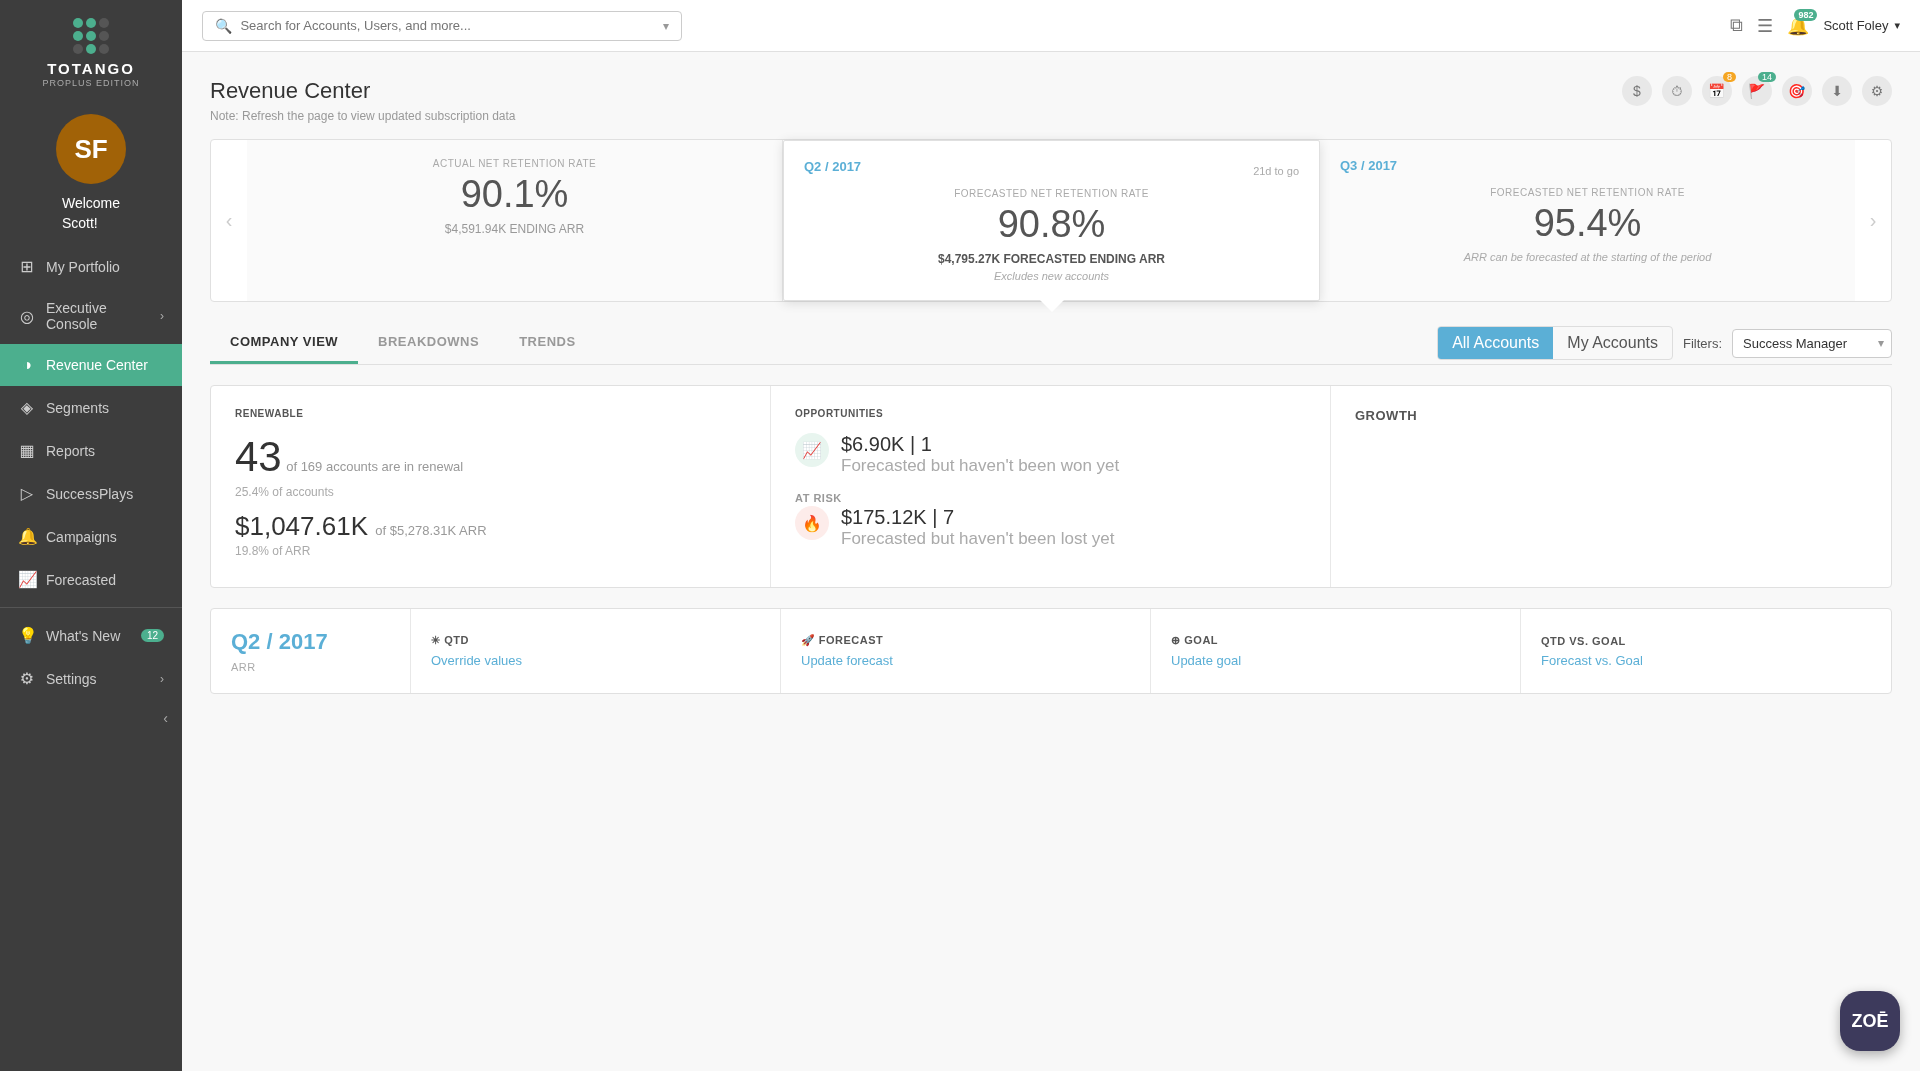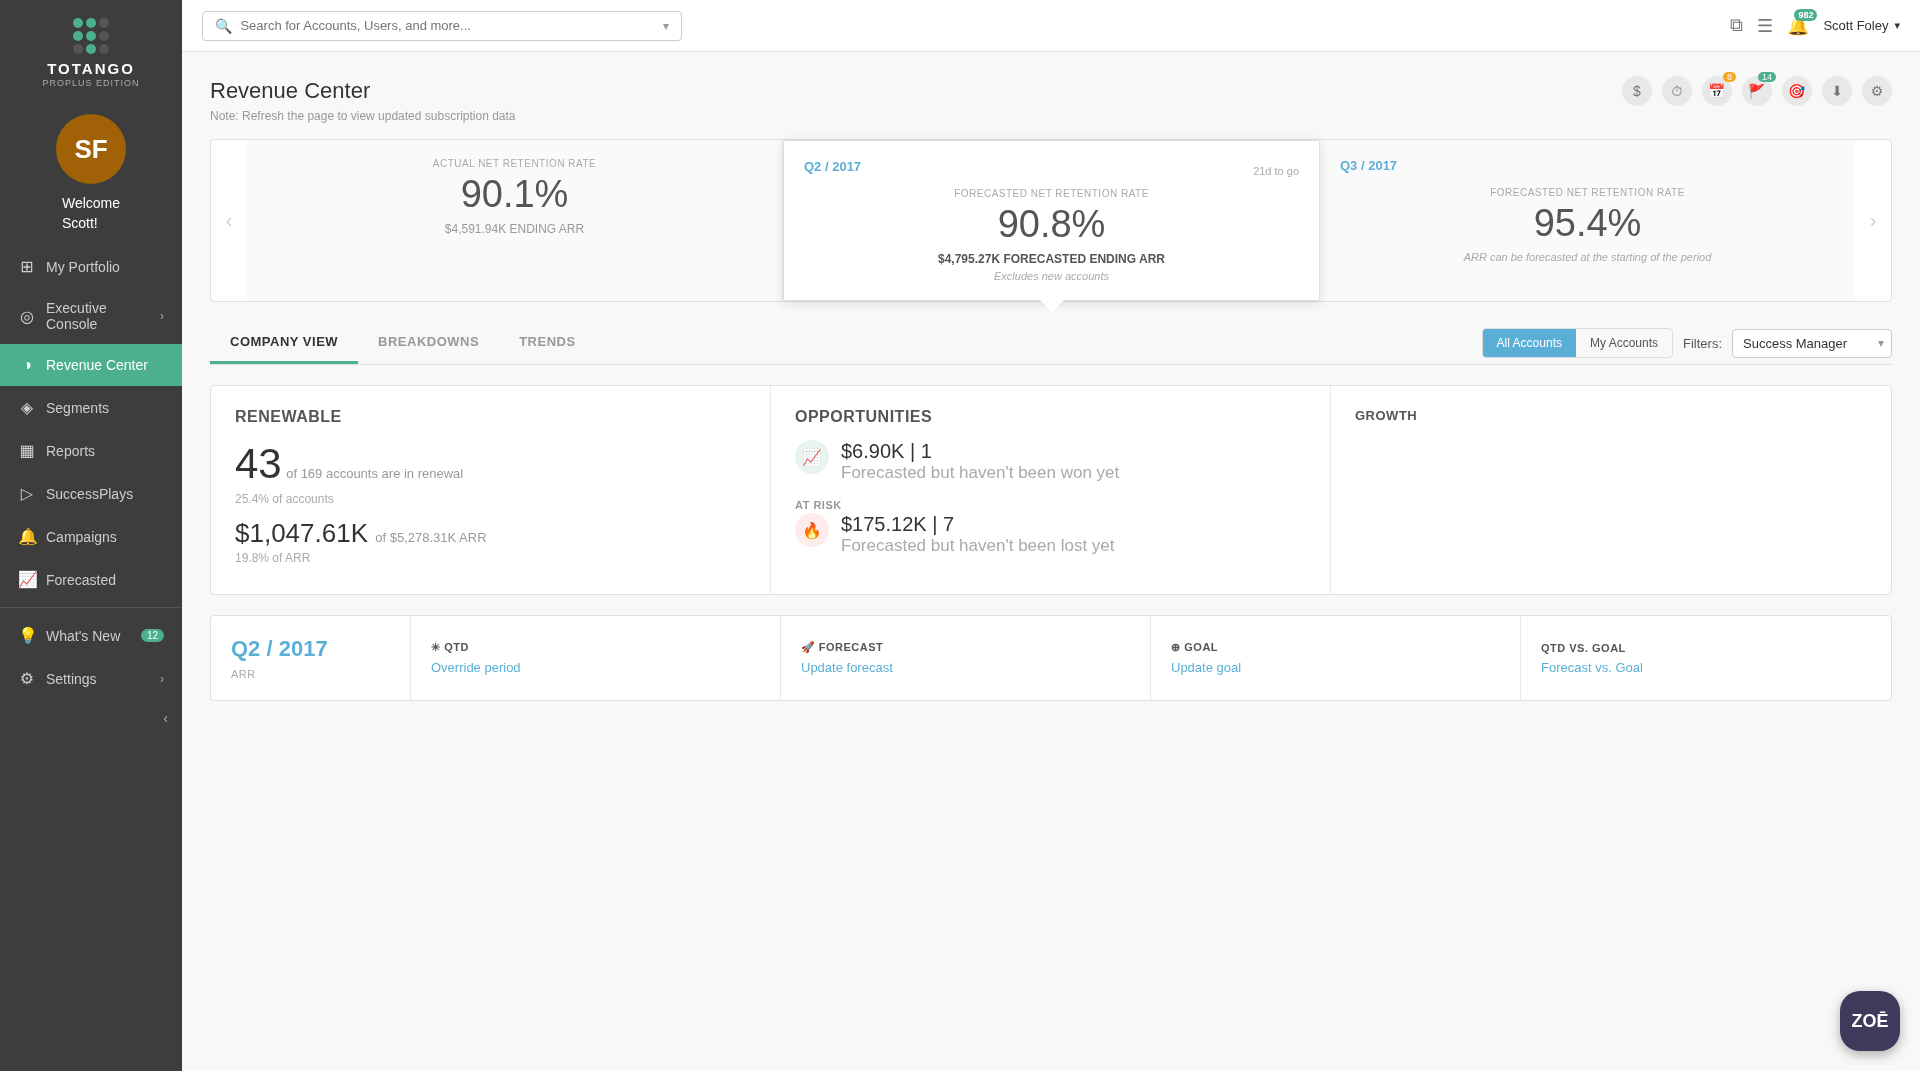--- a/index.html
+++ b/index.html
@@ -181,21 +181,21 @@
     }
     .tab {
       padding: 12px 20px; font-size: 13px; font-weight: 600; color: #999;
       cursor: pointer; border-bottom: 3px solid transparent; letter-spacing: 0.5px;
     }
     .tab.active { color: #333; border-bottom: 3px solid #4caf8e; }
     .tabs-spacer { flex: 1; }
     .filter-group { display: flex; align-items: center; gap: 10px; }
     .account-toggle { display: flex; border: 1px solid #ddd; border-radius: 4px; overflow: hidden; }
     .toggle-btn {
-      padding: 7px 14px; font-size: 12px; cursor: pointer; color: #555;
+      padding: 7px 14px; font-size: 16px; cursor: pointer; color: #555;
     }
     .toggle-btn.active { background: #5bafd6; color: #fff; }
     .filter-label { font-size: 13px; color: #555; }
     .filter-select {
       border: 1px solid #ccc; border-radius: 4px; padding: 6px 28px 6px 10px;
       font-size: 13px; color: #333; appearance: none; background: #fff;
       cursor: pointer; min-width: 160px;
     }
     .filter-select-wrap { position: relative; }
     .filter-select-wrap::after {
@@ -206,21 +206,21 @@
     
     .metrics-grid {
       display: grid; grid-template-columns: 1fr 1fr 1fr;
       gap: 0; background: #fff; border: 1px solid #e0e0e0; border-radius: 4px;
       margin-bottom: 20px; overflow: hidden;
     }
     .metric-section {
       padding: 22px 24px; border-right: 1px solid #e8e8e8;
     }
     .metric-section:last-child { border-right: none; }
-    .metric-title { font-size: 16px; font-weight: 700; color: #555; letter-spacing: 0.5px; margin-bottom: 14px; text-transform: uppercase; }
+    .metric-title { font-size: 10px; font-weight: 700; color: #555; letter-spacing: 0.5px; margin-bottom: 14px; text-transform: uppercase; }
     .metric-big { font-size: 42px; font-weight: 300; color: #333; display: inline; }
     .metric-of { font-size: 13px; color: #999; }
     .metric-sub { font-size: 12px; color: #aaa; margin-top: 4px; }
     .metric-money { font-size: 26px; font-weight: 400; color: #333; margin-top: 12px; }
     .metric-money-sub { font-size: 12px; color: #aaa; margin-top: 2px; }
 
     .opp-row { display: flex; align-items: flex-start; gap: 12px; margin-bottom: 16px; }
     .opp-icon {
       width: 34px; height: 34px; border-radius: 50%;
       display: flex; align-items: center; justify-content: center;
@@ -483,21 +483,21 @@
       </div>
     </div>
 
     <div class="bottom-section">
       <div class="bottom-quarter">
         <div class="bottom-q-label">Q2 / 2017</div>
         <div class="bottom-q-sub">ARR</div>
       </div>
       <div class="bottom-metric">
         <div class="bottom-metric-label">✳ QTD</div>
-        <div class="bottom-metric-value">Override period</div>
+        <div class="bottom-metric-value">Override values</div>
       </div>
       <div class="bottom-metric">
         <div class="bottom-metric-label">🚀 FORECAST</div>
         <div class="bottom-metric-value">Update forecast</div>
       </div>
       <div class="bottom-metric">
         <div class="bottom-metric-label">⊕ GOAL</div>
         <div class="bottom-metric-value">Update goal</div>
       </div>
       <div class="bottom-metric">

